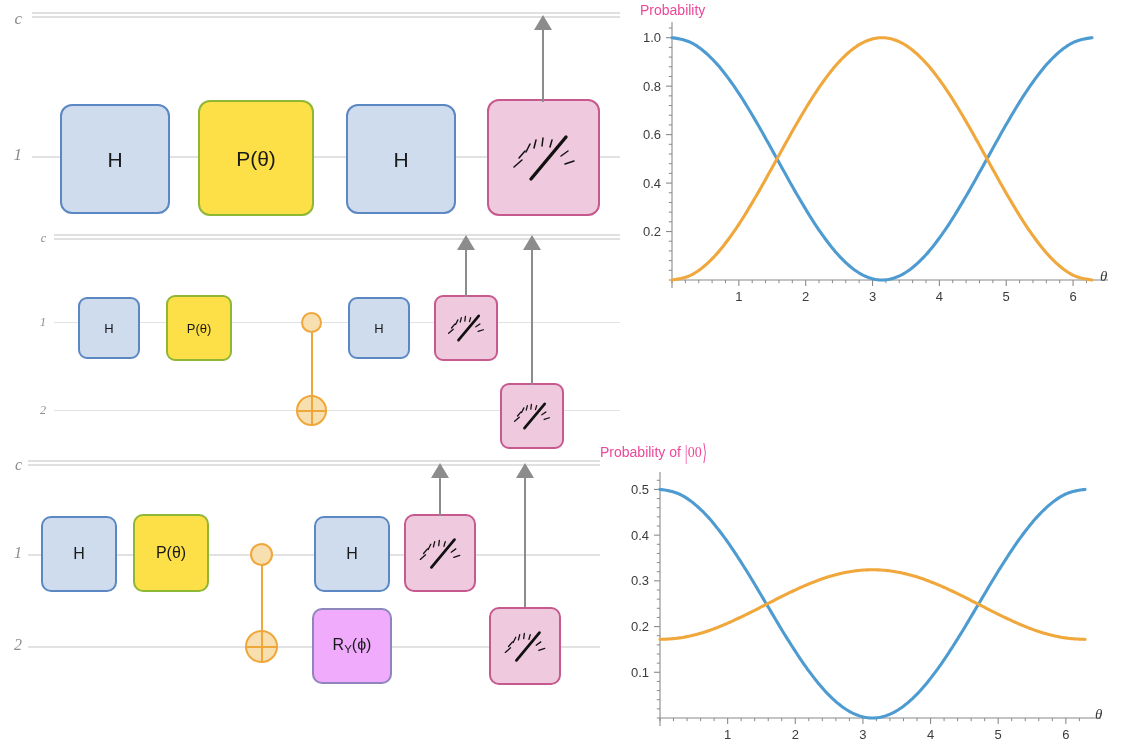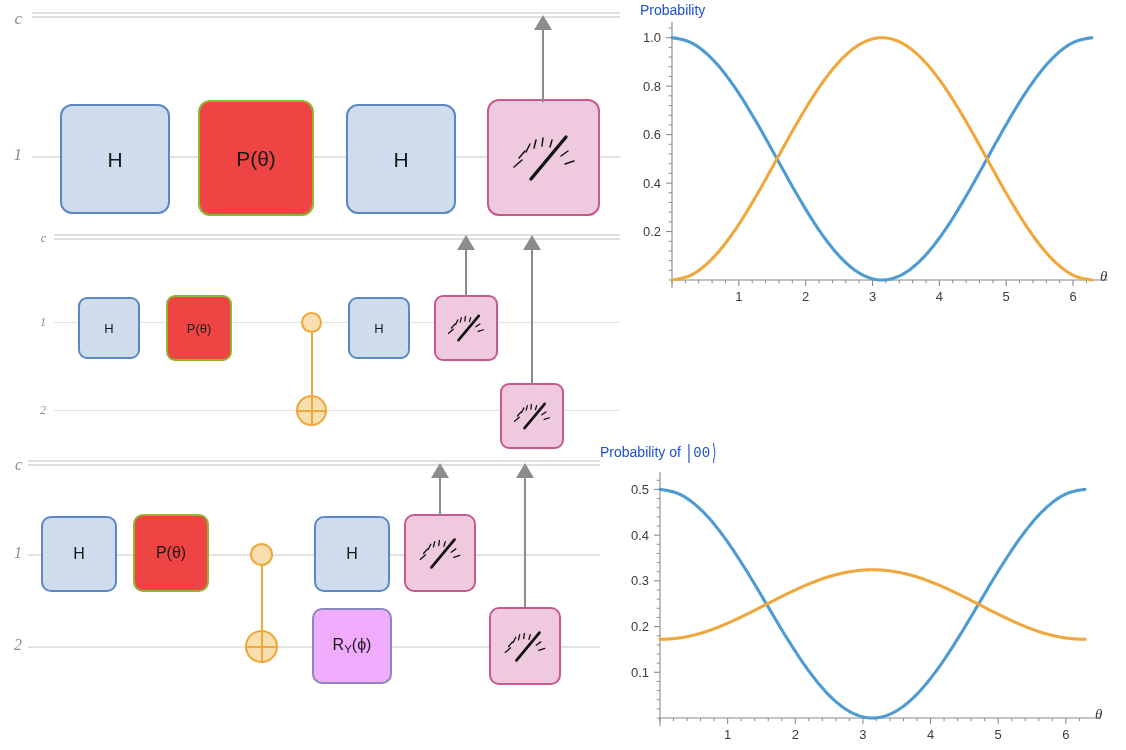--- a/index.html
+++ b/index.html
@@ -42,21 +42,21 @@
     border-width: 2px;
     border-style: solid;
     display: flex;
     align-items: center;
     justify-content: center;
     font-family: "Liberation Sans", sans-serif;
     color: #1a1a1a;
     line-height: 1;
   }
   .gate.h     { background:#cedcee; border-color:#5b87c2; }
-  .gate.p     { background:#ef4444; border-color:#8eb833; }
+  .gate.p     { background:#fde047; border-color:#8eb833; }
   .gate.ry    { background:#f0abfc; border-color:#8d86bd; }
   .gate.meas  { background:#efcade; border-color:#c65a8e; }
 
   .gate .sub { font-size: 0.72em; vertical-align: -0.22em; }
 
   
   .ctrl-dot {
     position: absolute;
     border-radius: 50%;
     background: #f7dfb0;
@@ -92,25 +92,25 @@
     width: 0; height: 0;
     border-left: 9px solid transparent;
     border-right: 9px solid transparent;
     border-bottom: 15px solid #8c8c8c;
   }
 
   
   .chart { position: absolute; }
   .chart-title {
     position: absolute;
-    color: #1d4ed8;
+    color: #ec4899;
     white-space: nowrap;
   }
   .ket {
-    font-family: Liberation Mono, monospace;
+    font-family: Liberation Serif, serif;
   }
   .ket .bar { display:inline-block; transform: scaleY(1.5); }
   .ket .ang { display:inline-block; transform: scaleY(1.6) scaleX(0.8); }
   .axis-label {
     position: absolute;
     font-style: italic;
     font-family: "Liberation Serif", serif;
     color: #3c3c3c;
   }
 </style>

